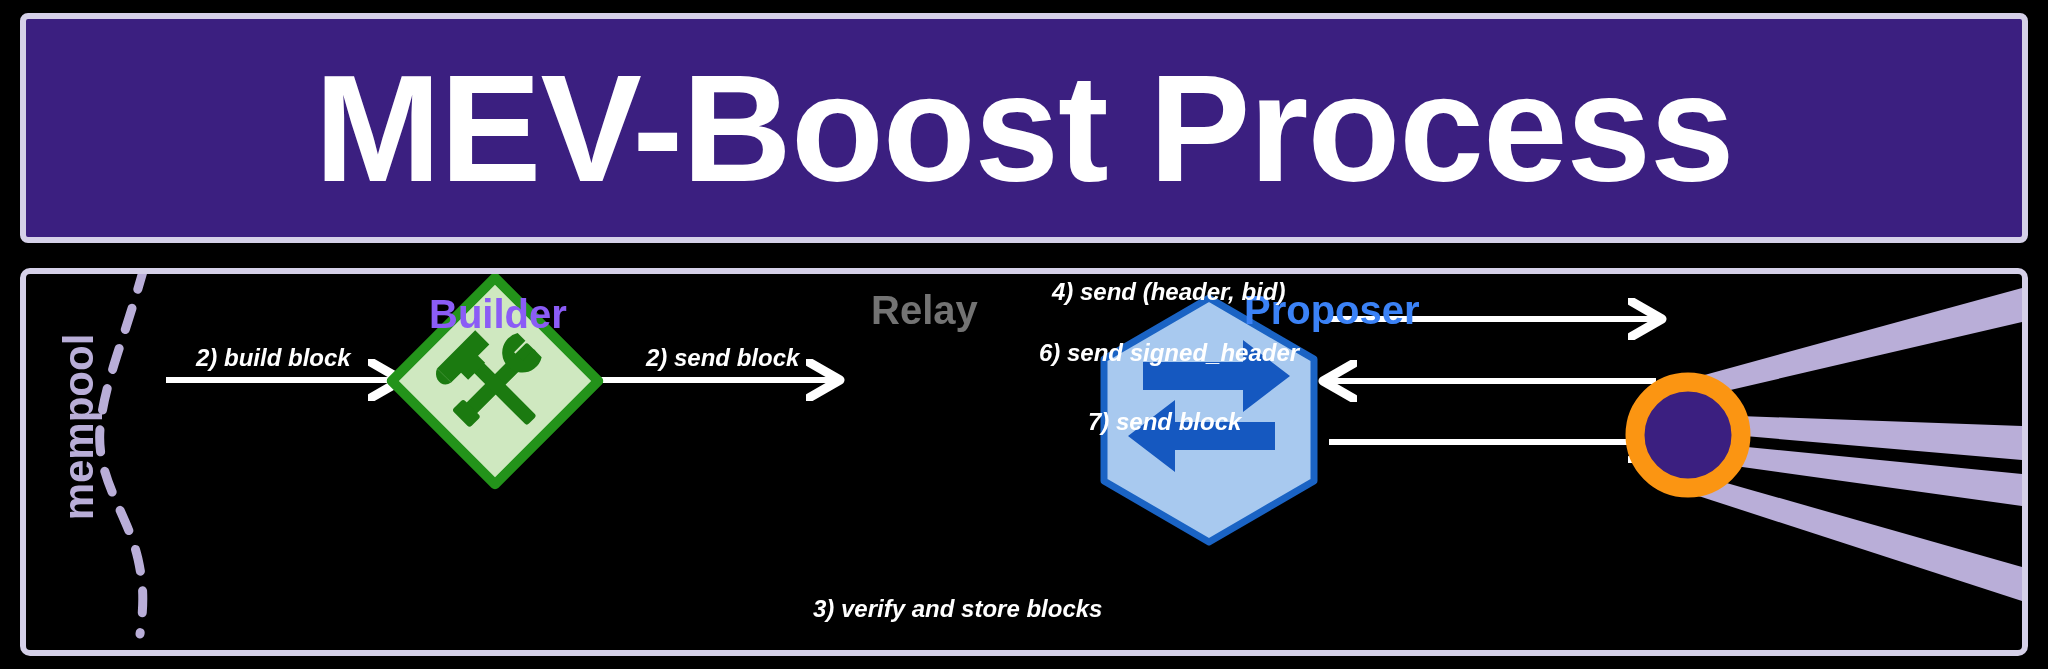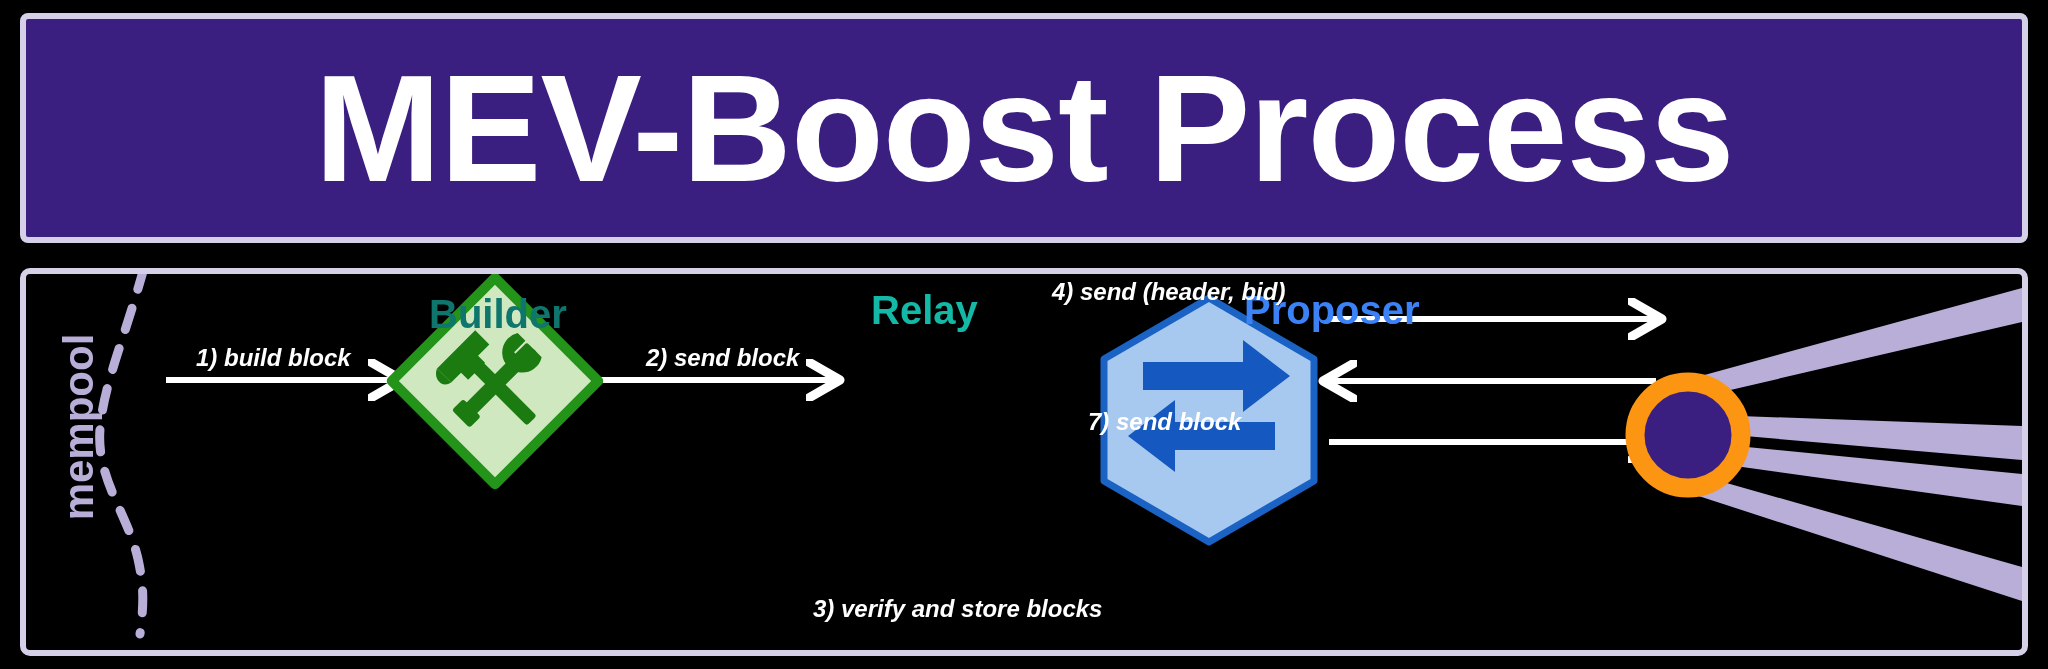--- a/index.html
+++ b/index.html
@@ -73,22 +73,22 @@
 
   
   .node-label {
     position: absolute;
     font-size: 40px;
     font-weight: bold;
     white-space: nowrap;
     line-height: 1;
     user-select: none;
   }
-  .label-builder { color: #0f766e; left: 403px; top: 20px; text-align: right; }
-  .label-relay   { color: #14b8a6; left: 845px; top: 16px; }
+  .label-builder { color: #8b5cf6; left: 403px; top: 20px; text-align: right; }
+  .label-relay   { color: #737373; left: 845px; top: 16px; }
   .label-proposer{ color: #3b82f6; left: 1218px; top: 16px; }
 
   .mempool-label {
     position: absolute;
     left: -47px;
     top: 132px;
     width: 200px;
     text-align: center;
     font-size: 42px;
     font-weight: bold;
@@ -208,22 +208,23 @@
           <circle cx="1662" cy="161" r="53" fill="#3b1f80" stroke="#fb9512" stroke-width="19"></circle>
         </g>
       </svg>
 
       <div class="mempool-label">mempool</div>
 
       <div class="node-label label-builder">Builder</div>
       <div class="node-label label-relay">Relay</div>
       <div class="node-label label-proposer">Proposer</div>
 
-      <div class="edge-label el-1">1) build block</div>
+      <div class="edge-label el-1">2) build block</div>
       <div class="edge-label el-2">2) send block</div>
       <div class="edge-label el-4">4) send (header, bid)</div>
+      <div class="edge-label el-6">6) send signed_header</div>
       <div class="edge-label el-7">7) send block</div>
 
       <div class="caption cap-relay">3) verify and store blocks</div>
 
     </div>
   </div>
 </div>
 
 </body></html>

